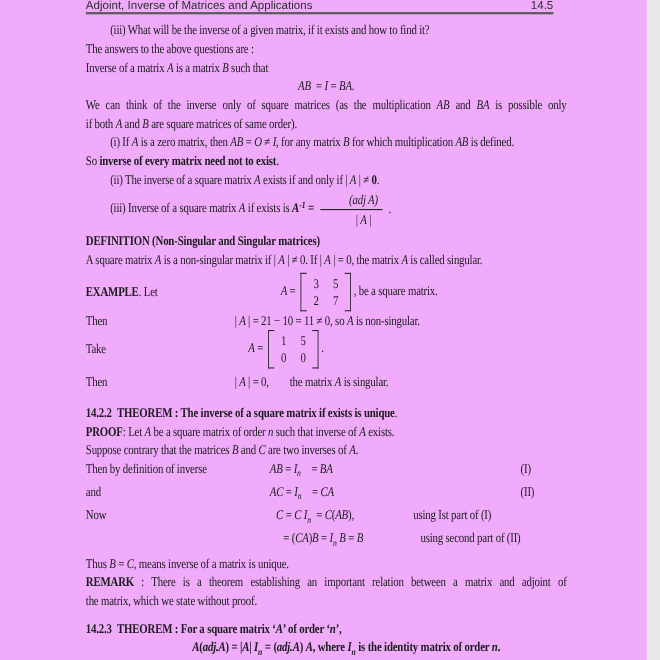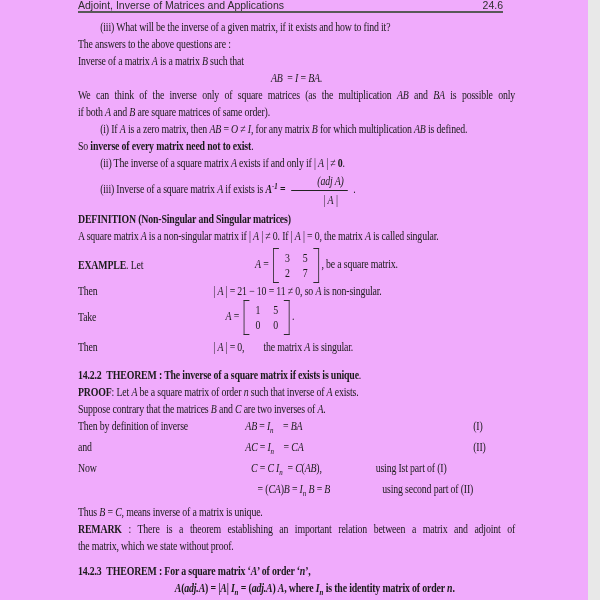--- a/index.html
+++ b/index.html
@@ -64,21 +64,21 @@
   .ptag{position:absolute;left:482px;top:0;}
   .formula-1423{padding-left:118px;}
 </style>
 </head>
 <body>
 
 <div class="page">
 
   <div class="header">
     <span>Adjoint, Inverse of Matrices and Applications</span>
-    <span>24.6</span>
+    <span>14.5</span>
   </div>
 
   <div class="body-squeeze">
 
     <p class="indent nw mt-p1"><span>(iii) What will be the inverse of a given matrix, if it exists and how to find it?</span></p>
     <p class="nw"><span>The answers to the above questions are :</span></p>
     <p class="nw"><span>Inverse of a matrix </span><span class="i">A</span><span> is a matrix </span><span class="i">B</span><span> such that</span></p>
     <p class="center-formula nw"><span class="i">AB</span><span> = </span><span class="i">I</span><span> = </span><span class="i">BA</span><span>.</span></p>
     <p class="just"><span>We can think of the inverse only of square matrices (as the multiplication </span><span class="i">AB</span><span> and </span><span class="i">BA</span><span> is possible only</span></p>
     <p class="nw"><span>if both </span><span class="i">A</span><span> and </span><span class="i">B</span><span> are square matrices of same order).</span></p>

